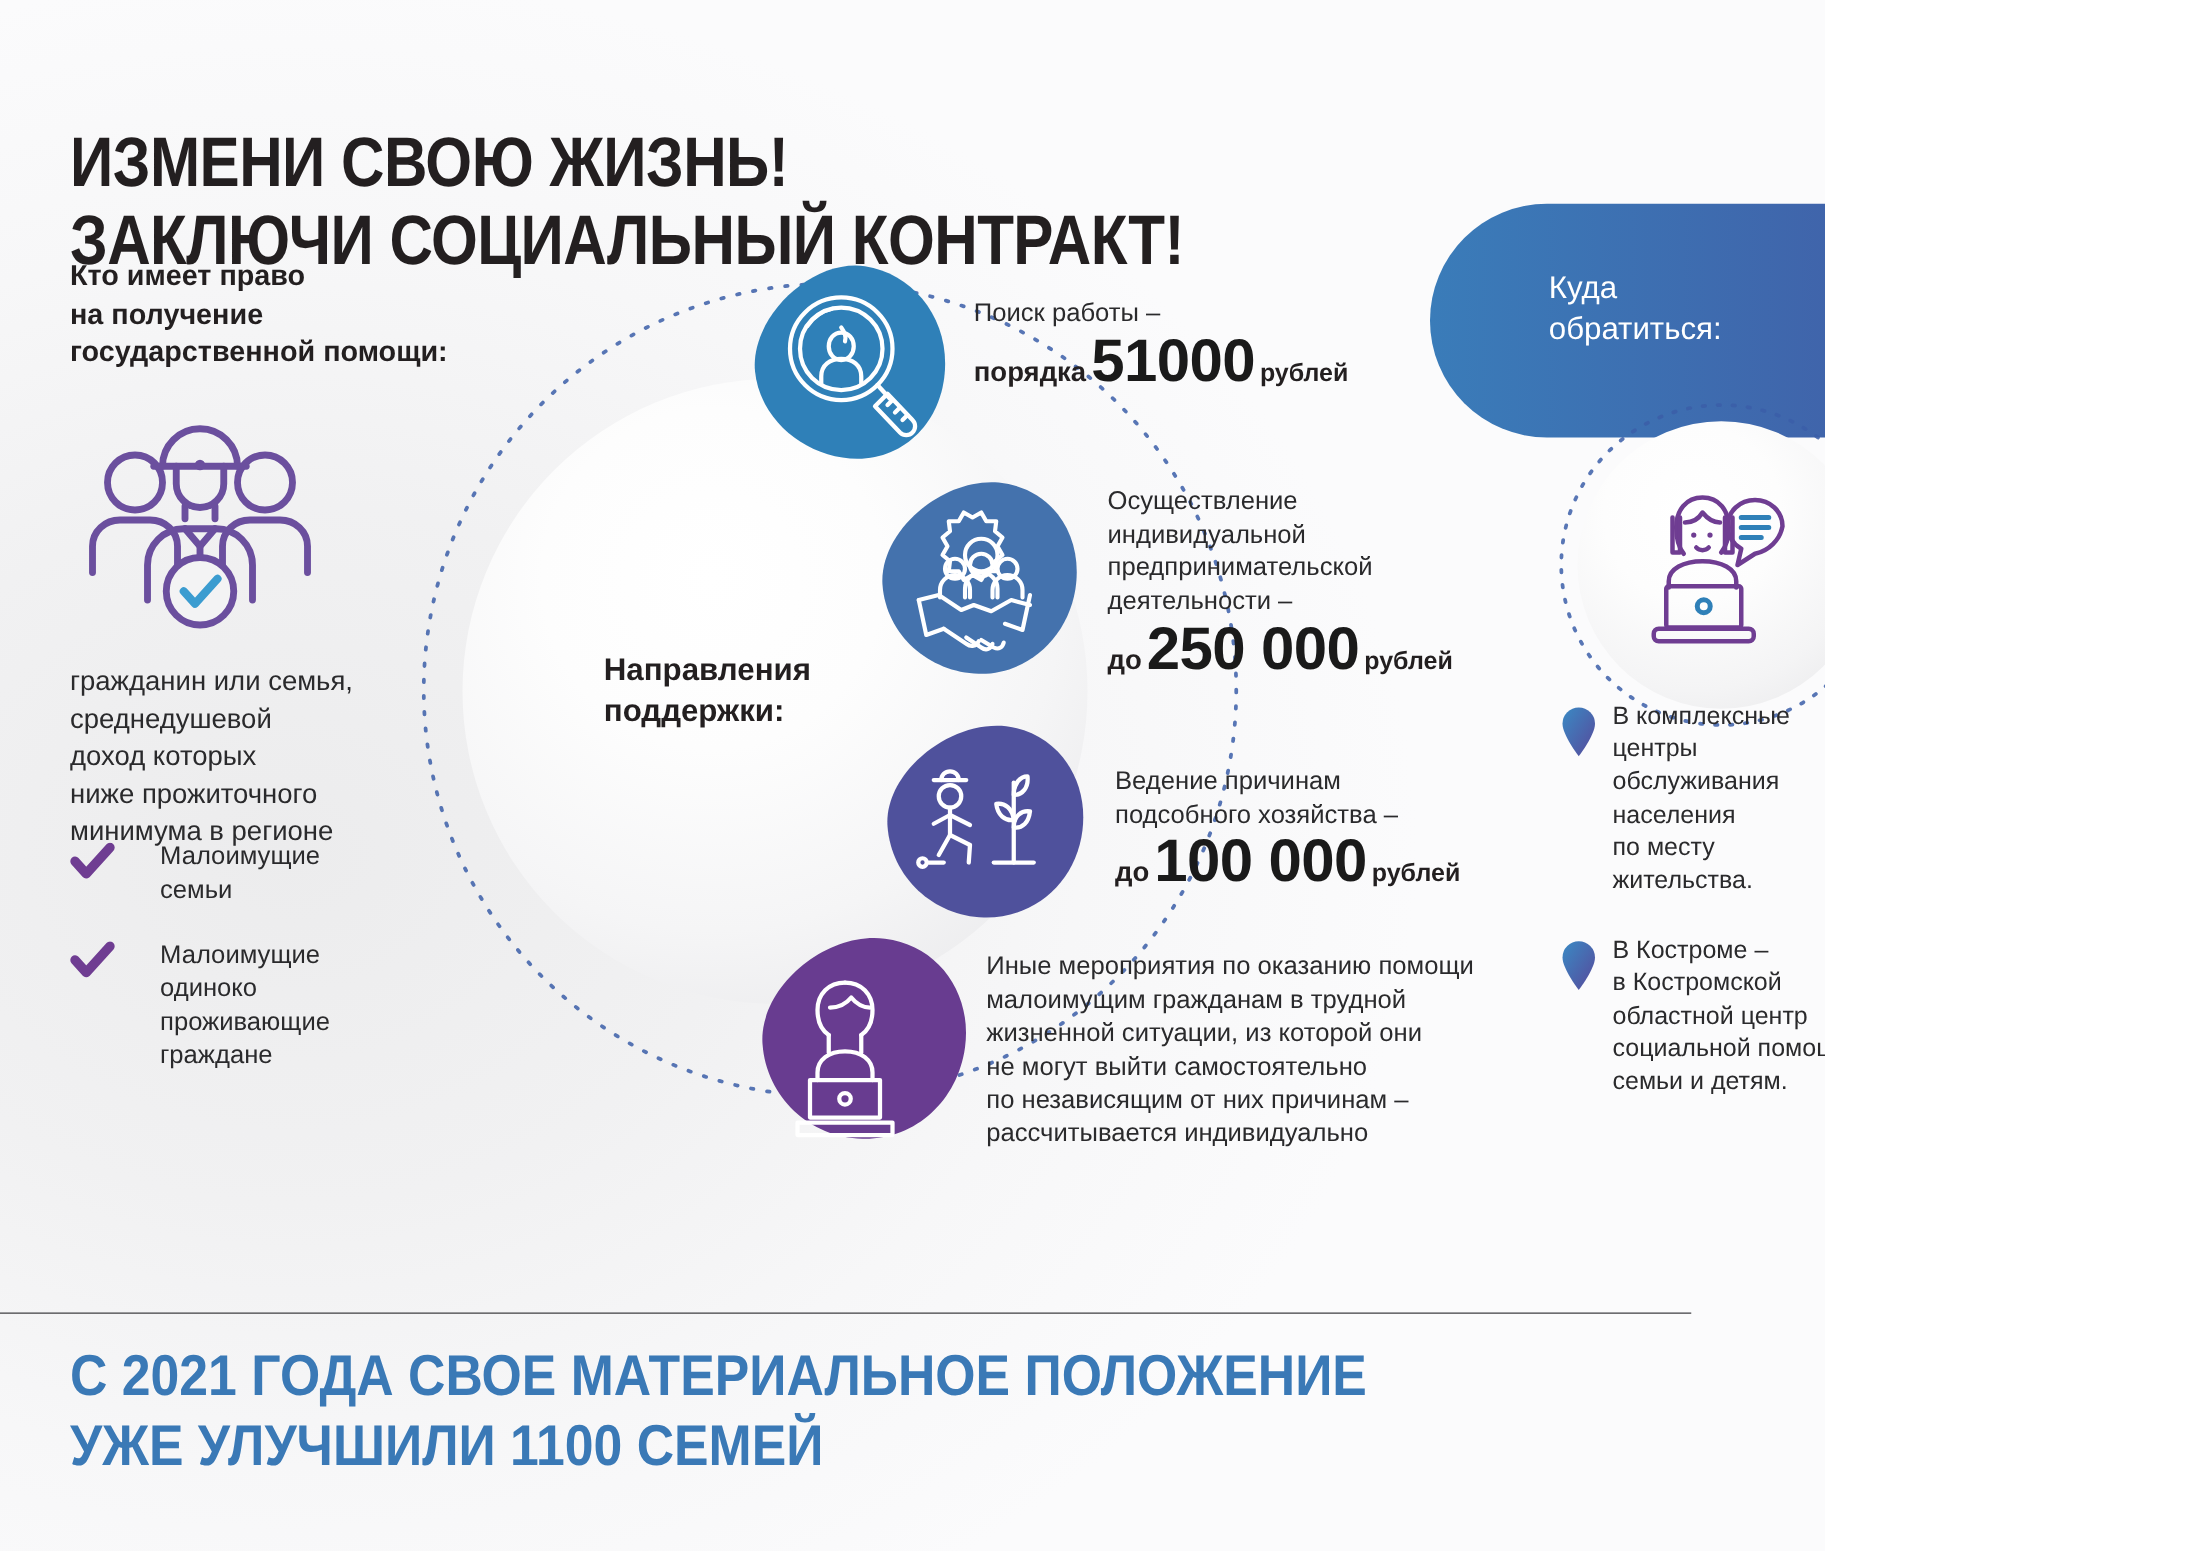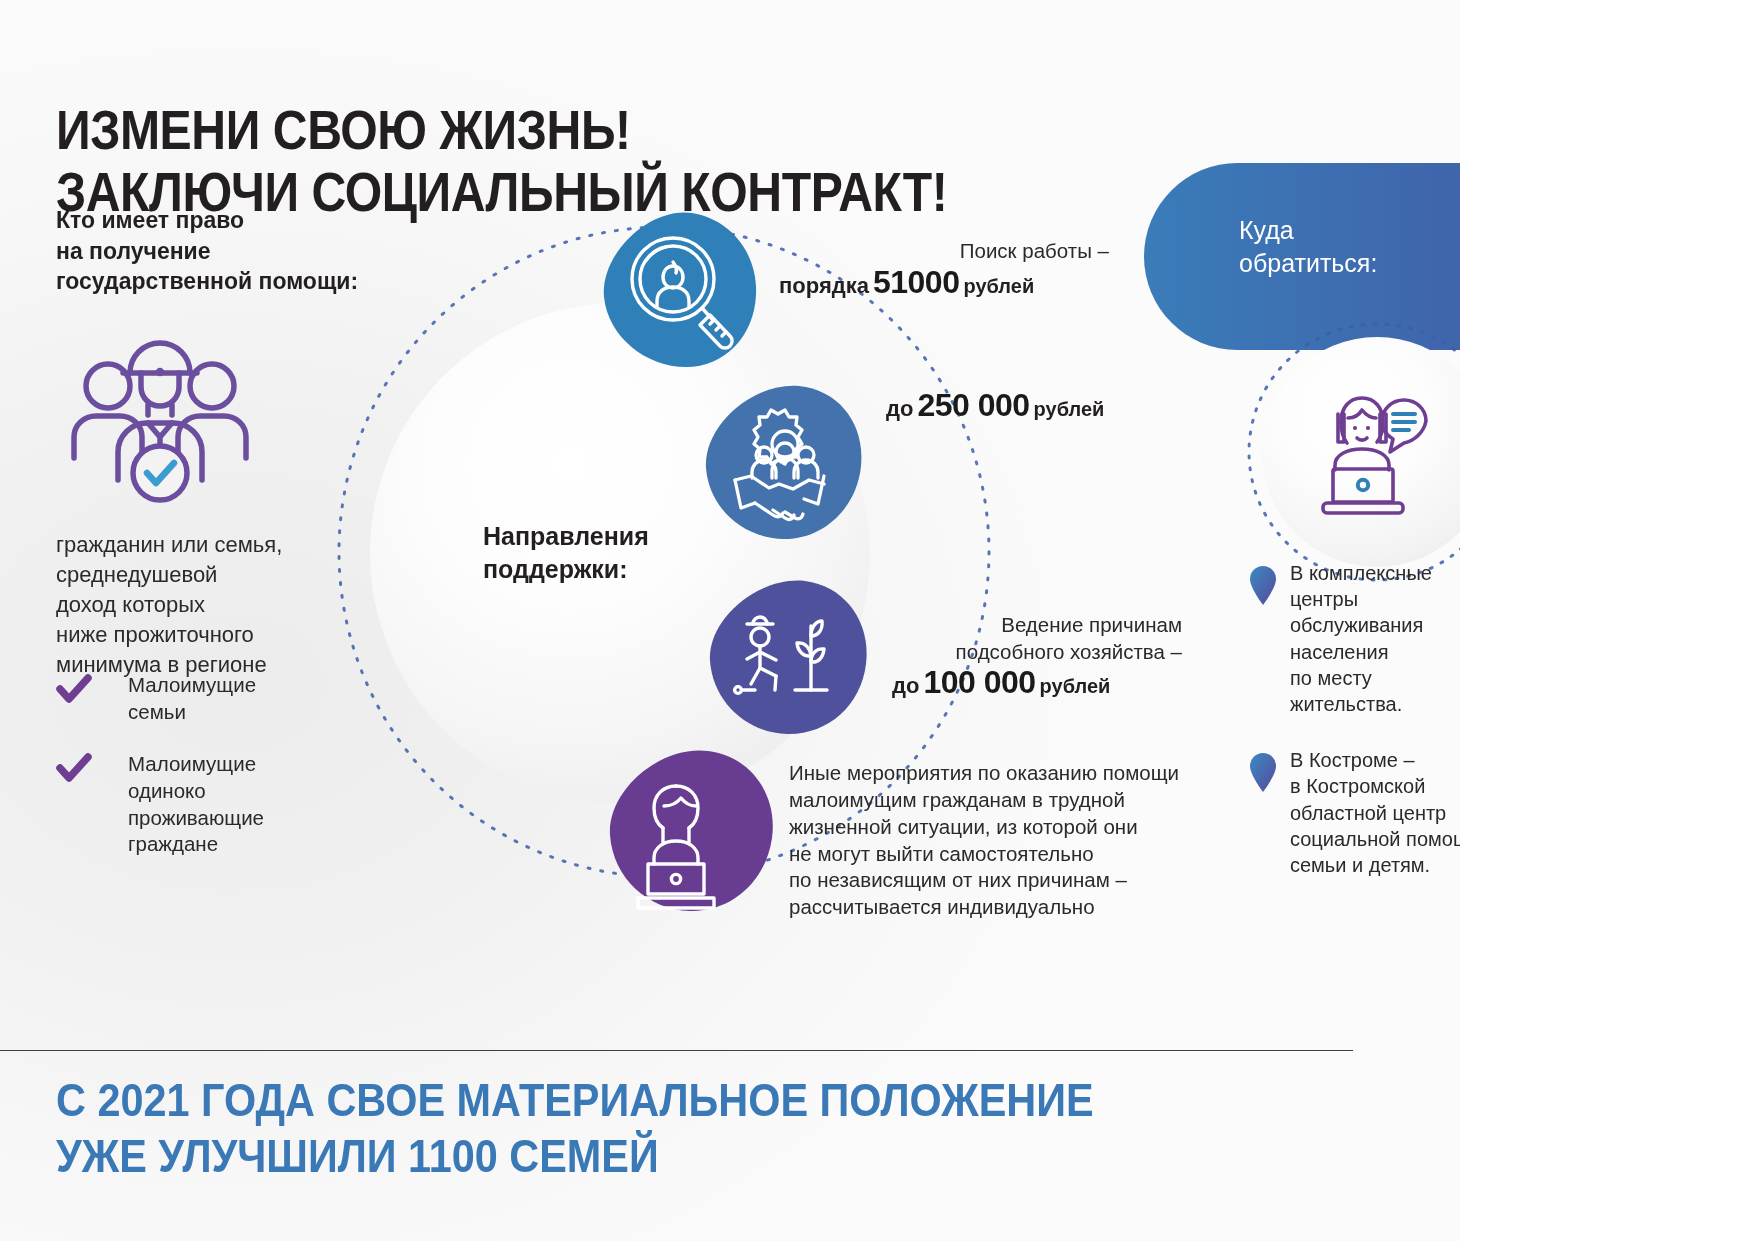--- a/index.html
+++ b/index.html
@@ -60,26 +60,26 @@
     position:absolute;left:483px;top:520px;width:300px;
     font-size:25px;font-weight:700;line-height:1.32;color:#231f20;white-space:pre-line;
   }
 
   
   .blob{position:absolute;}
   .blob svg{display:block;overflow:visible;}
 
   
   .item-text{position:absolute;color:#231f20;}
-  .it-line{font-size:20.5px;line-height:1.30;color:#2a2a2c;white-space:pre-line;text-align:right;}
+  .it-line{font-size:20.5px;line-height:1.30;color:#2a2a2c;white-space:pre-line;}
   .it-amount{margin-top:1px;line-height:1.0;white-space:nowrap;}
   .it-pre{font-size:22px;font-weight:700;color:#231f20;vertical-align:baseline;}
   .it-num{
     font-family:"Liberation Sans Narrow","Liberation Sans",sans-serif;
-    font-size:32px;font-weight:700;color:#1a1a1a;letter-spacing:-0.5px;
+    font-size:48px;font-weight:700;color:#1a1a1a;letter-spacing:-0.5px;
     vertical-align:baseline;padding:0 4px 0 4px;text-align:center;
   }
   .it-cur{font-size:20px;font-weight:700;color:#231f20;vertical-align:baseline;}
 
   .para{font-size:20.5px;line-height:1.31;color:#2a2a2c;white-space:pre-line;}
 
   
   .right-panel{
     position:absolute;left:1144px;top:163px;width:611px;height:187px;
     border-radius:94px 0 0 94px;
@@ -228,20 +228,24 @@
         <path d="M6 74l16-4 18 12 10-4 14 5 16-9 15 4"></path>
         <path d="M6 74l6 28 14-5"></path>
         <path d="M95 70l-6 28-14-5"></path>
         <path d="M26 97l18 12c4 3 8 2 10-2"></path>
         <path d="M44 104l12 8c4 3 8 1 9-3"></path>
         <path d="M56 106l10 6c4 2 7 0 8-4"></path>
       </g>
     </svg>
   </div>
   <div class="item-text" style="left:886px;top:388px;width:270px;">
+    <div class="it-line">Осуществление
+индивидуальной
+предпринимательской
+деятельности –</div>
     <div class="it-amount">
       <span class="it-pre">до</span><span class="it-num">250 000</span><span class="it-cur">рублей</span>
     </div>
   </div>
 
   <div class="blob" style="left:707px;top:578px;">
     <svg viewBox="0 0 164 158" width="164" height="158">
       <path d="M98 3 C138 8 164 44 159 86 C154 128 120 157 80 156 C40 155 6 124 3 83 C0 41 52 -2 98 3 Z" fill="#4f519c"></path>
       <g fill="none" stroke="#ffffff" stroke-width="3.4" stroke-linecap="round" stroke-linejoin="round" transform="translate(26,28)">
 

